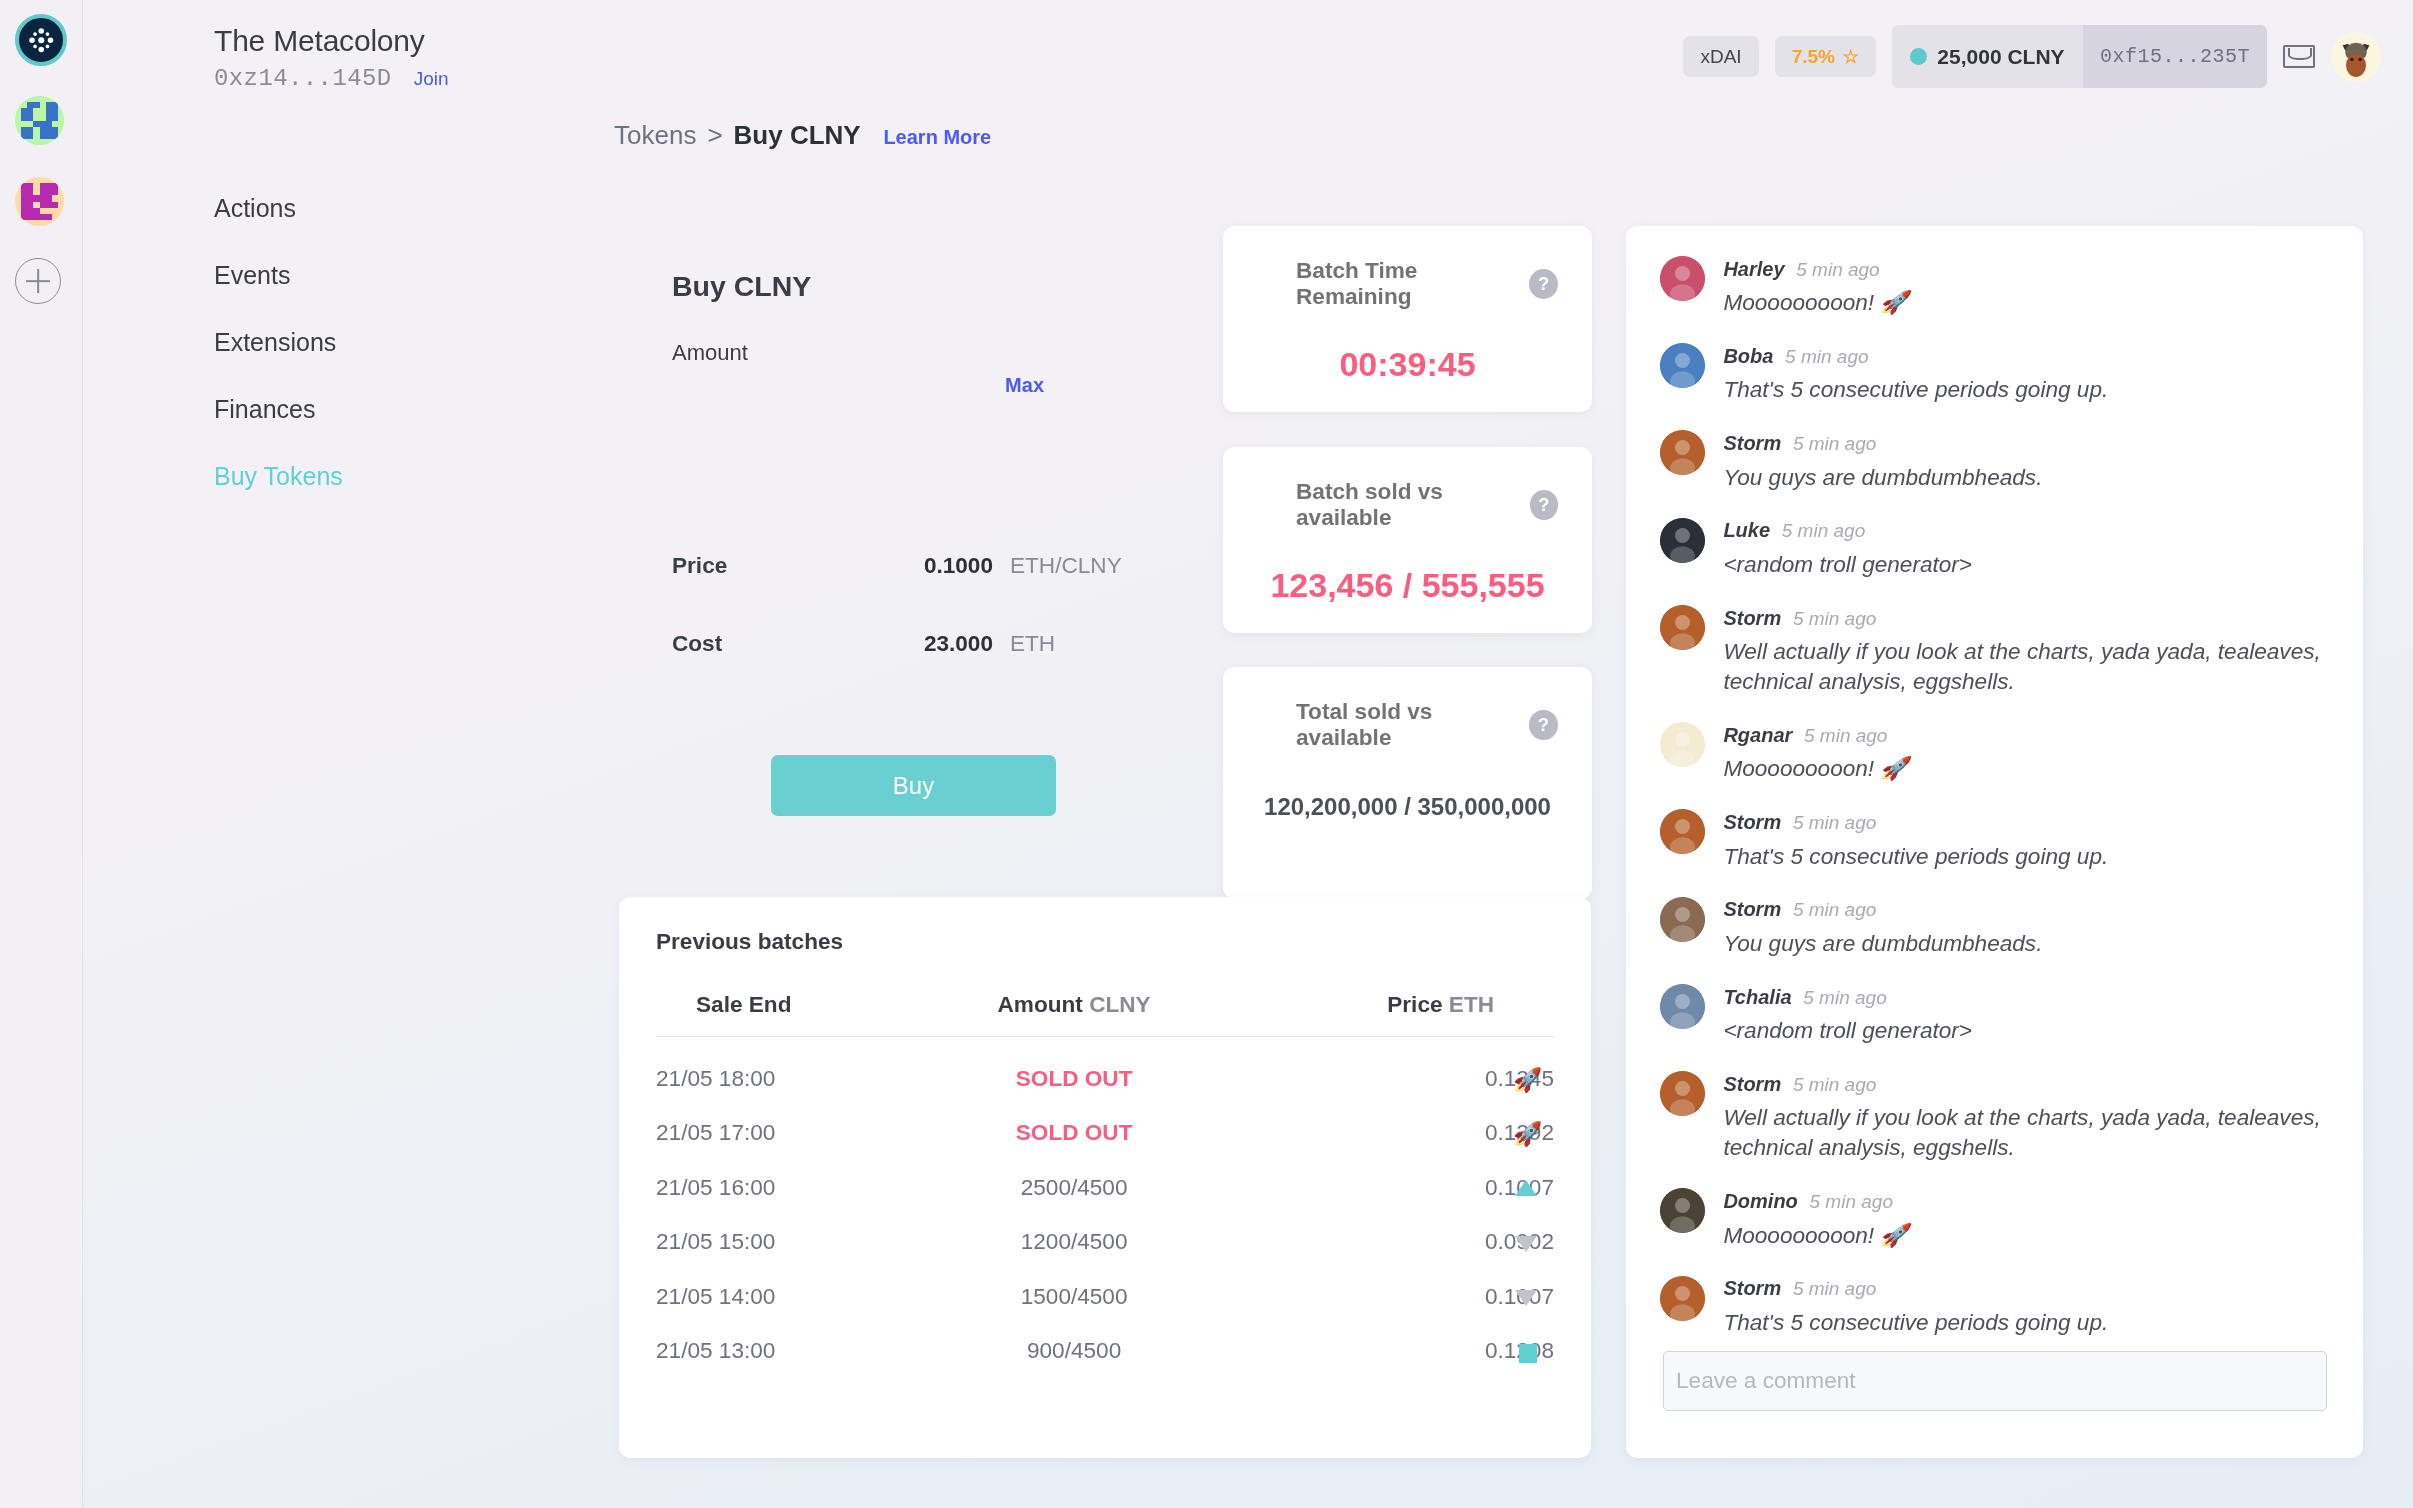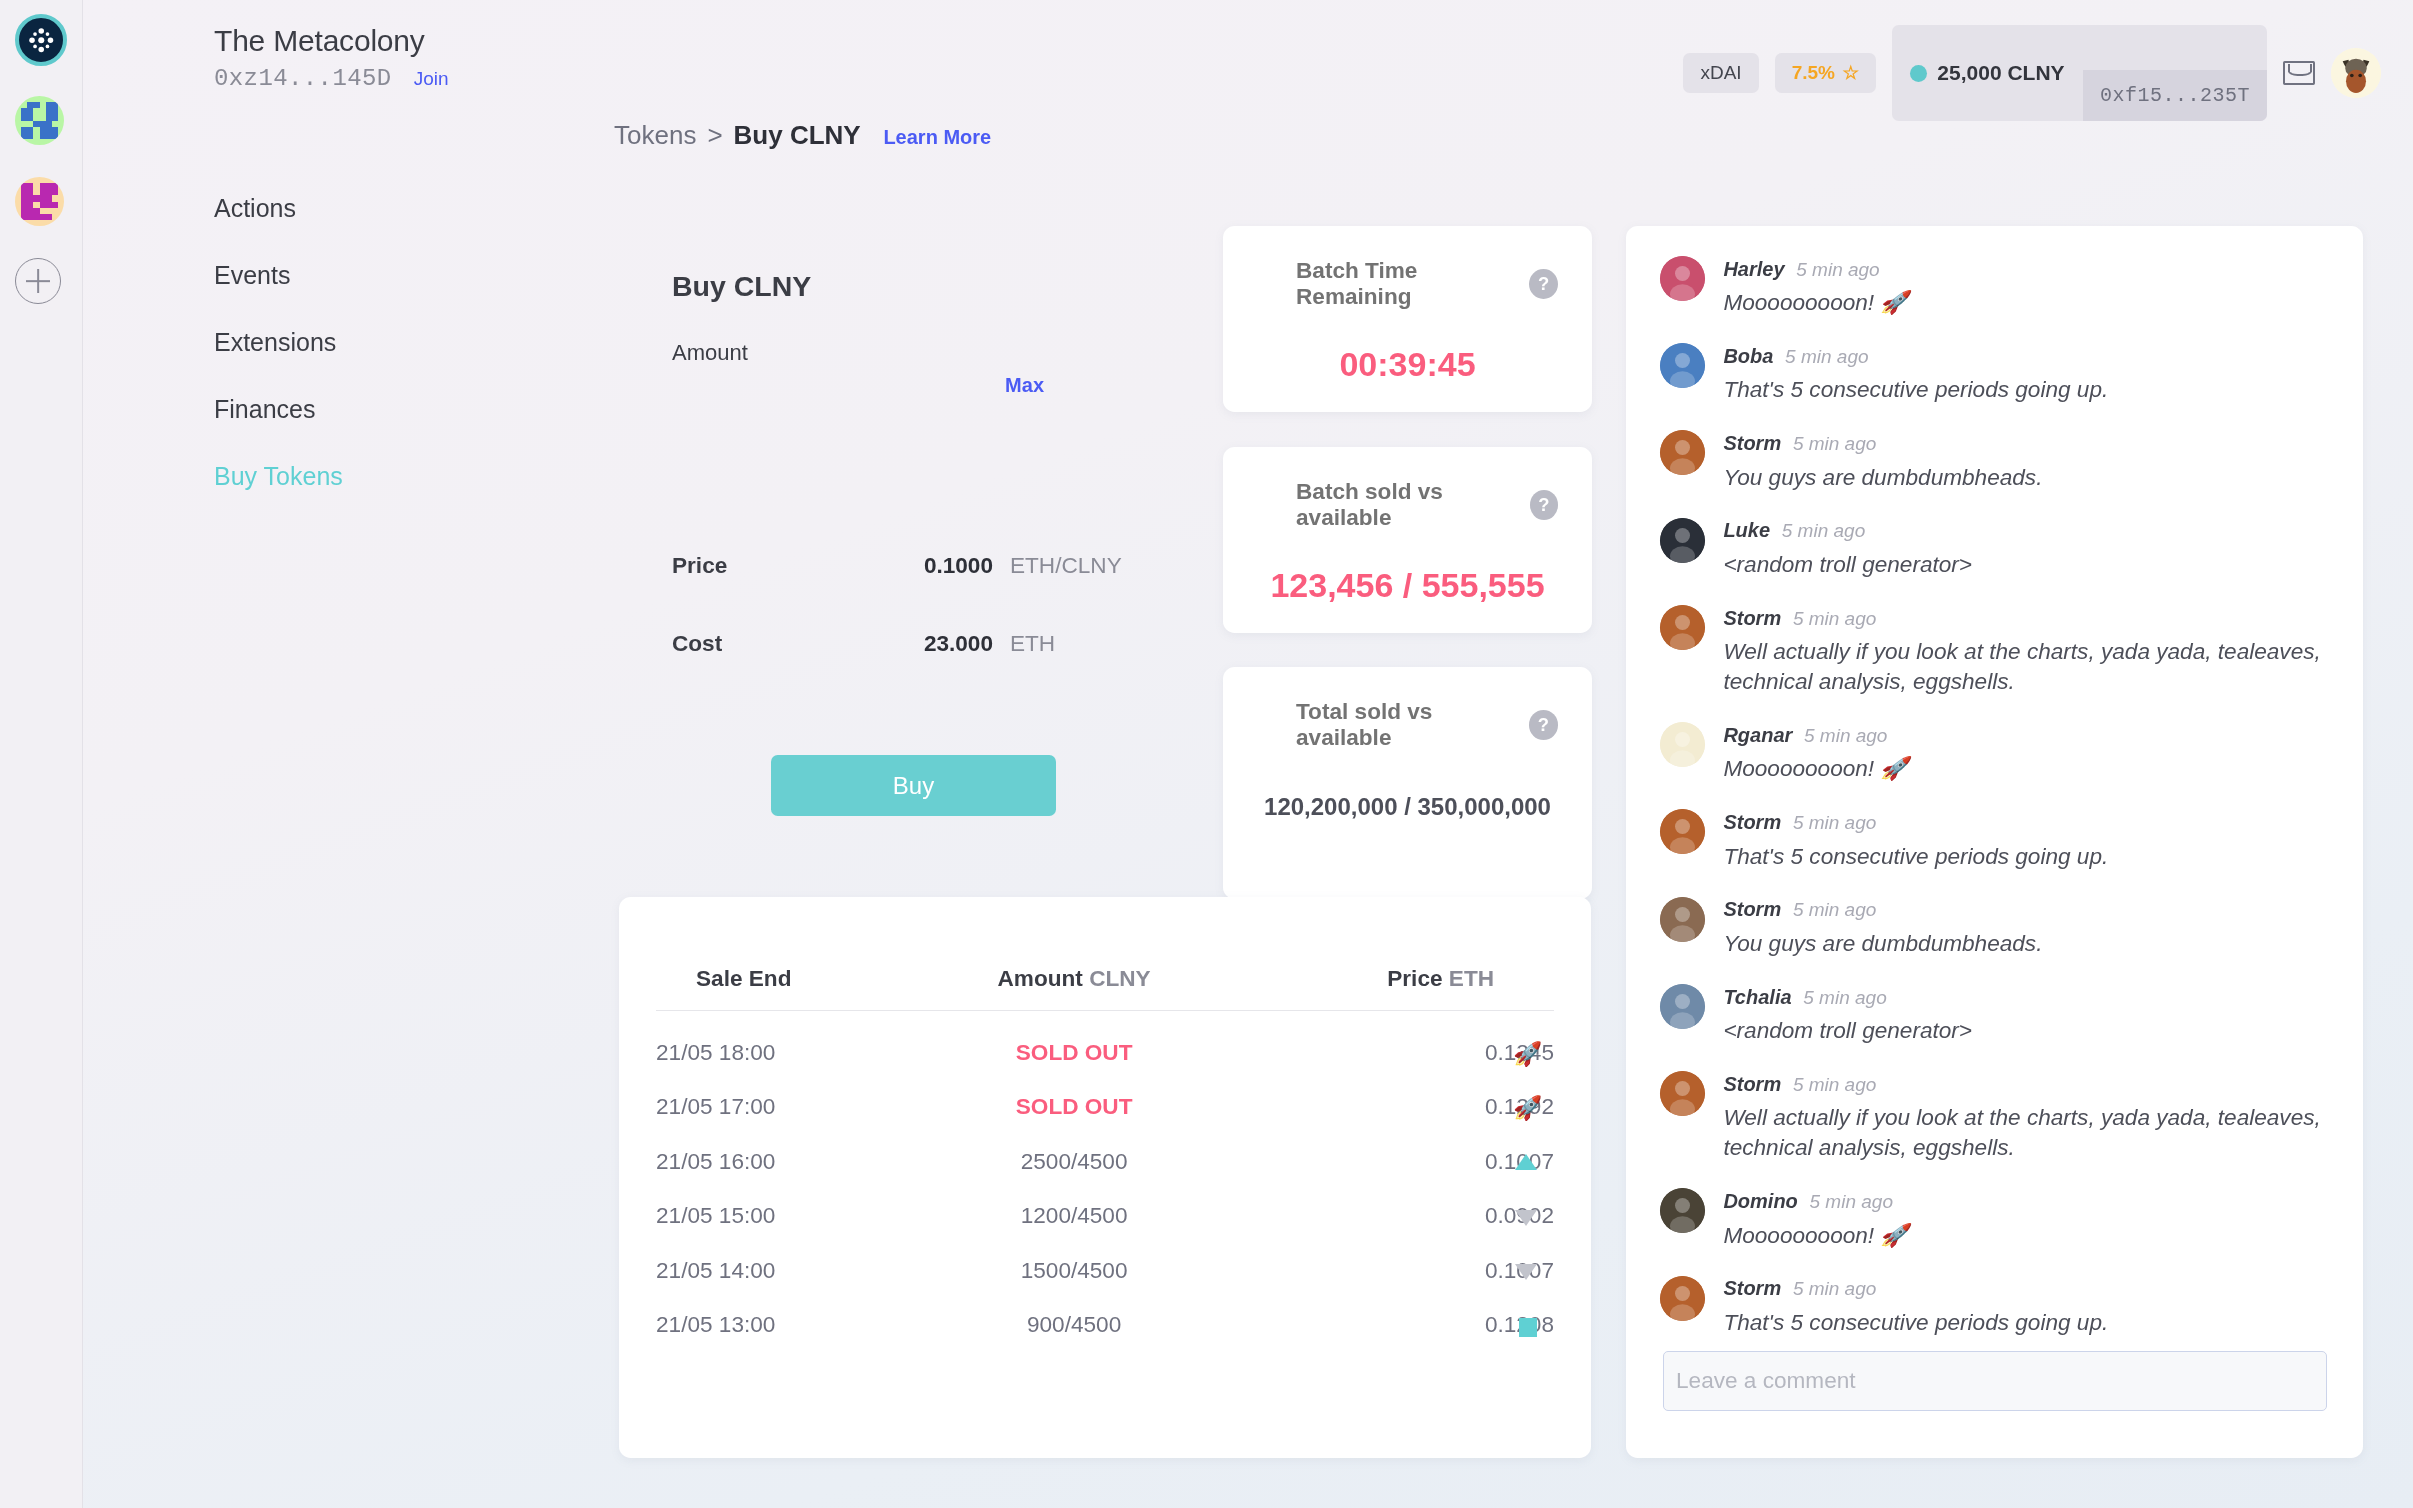--- a/index.html
+++ b/index.html
@@ -64,22 +64,22 @@
   .wallet-group {
     display: flex; align-items: center; background: #e4e2e9;
     border-radius: 6.7px; overflow: hidden; cursor: pointer;
   }
   .wallet-bal {
     display: flex; align-items: center; gap: 10px;
     padding: 9.2px 18.4px; font-size: 21px; color: #33353d; font-weight: 600;
   }
   .token-dot { width: 17px; height: 17px; border-radius: 50%; background: #5fc9cc; display: inline-block; }
   .wallet-addr {
-    background: #d6d4de; padding: 14px 17px;
-    font-family: "Liberation Mono", monospace; font-size: 20px; color: #6f717f; letter-spacing: 0.5px; margin-top: 45px;
+    background: #d6d4de; padding: 20px 17px;
+    font-family: "Liberation Mono", monospace; font-size: 20px; color: #6f717f; letter-spacing: 0.5px;
   }
   .mail-icon { width: 32px; height: 23.5px; border: 2.5px solid #707280; border-radius: 1.7px; position: relative; cursor: pointer; }
   .mail-icon::after {
     content:""; position:absolute; left: 3.4px; top: 0.8px; width: 20px; height: 10px;
     border-left: 2.5px solid #707280; border-right: 2.5px solid #707280; border-bottom: 2.5px solid #707280;
     transform: skewY(0deg); border-radius: 0 0 40% 40%;
   }
   .user-avatar { width: 50px; height: 50px; border-radius: 50%; overflow: hidden; cursor: pointer; background:#fcf8e3; }
 
   
@@ -325,20 +325,21 @@
 
   <div class="card stat-card stat-3">
     <div class="stat-head">
       <span class="stat-title">Total sold vs available</span>
       <span class="qmark">?</span>
     </div>
     <div class="stat-value small">120,200,000 / 350,000,000</div>
   </div>
 
   <div class="card batches-card">
+    <div class="batches-title">Previous batches</div>
     <table class="btable">
       <thead>
         <tr>
           <th class="th-sale">Sale End</th>
           <th class="th-amt">
             <span>Amount</span>
             <span class="th-unit">CLNY</span>
           </th>
           <th class="th-price">
             <span>Price</span>

